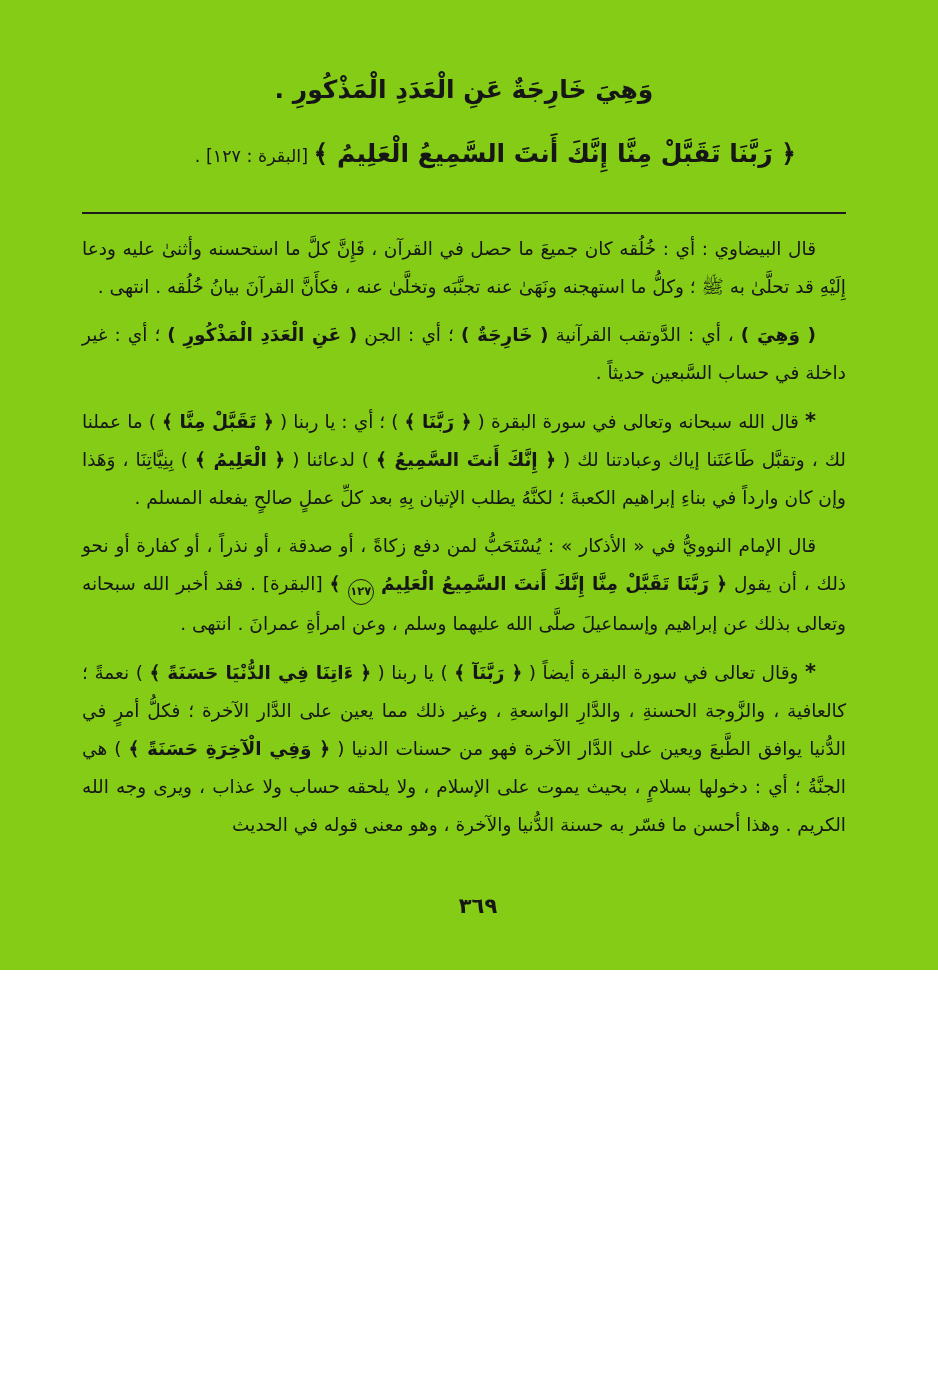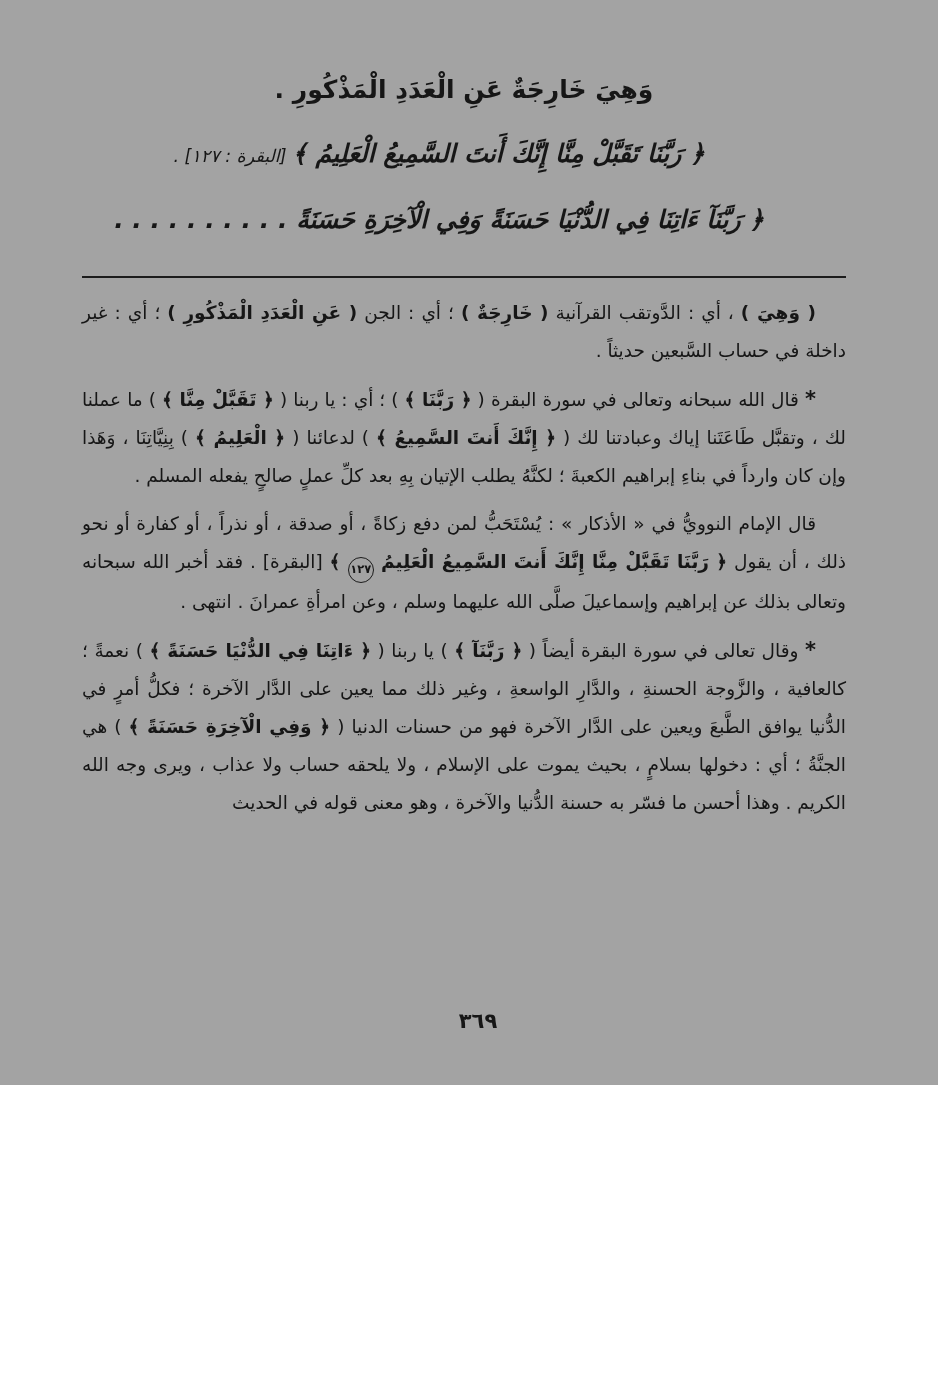--- a/index.html
+++ b/index.html
@@ -6,38 +6,38 @@
   html,body{margin:0;padding:0;}
   body{
     width:938px;height:1375px;
     background:#ffffff;
     font-family:"DejaVu Sans", sans-serif;
     color:#161616;
     direction:rtl;
   }
   .page{
     position:relative;
-    width:938px;height:1085px;
-    background:#a3a3a3;
+    width:938px;height:970px;
+    background:#84cc16;
     overflow:hidden;
   }
   .content{
     padding:58px 92px 0 82px;
   }
   
   .matn{padding-bottom:6px;}
   .matn-line{
     margin:0;
     font-size:25px;
     font-weight:700;
     line-height:64px;
     white-space:nowrap;
   }
   .m-center{text-align:center;}
-  .m-indent{text-align:center;padding-right:50px;font-style:italic;}
+  .m-indent{text-align:right;padding-right:50px;}
   
   .divider{
     border:none;
     border-top:2px solid #1c1c1c;
     margin:18px 0 16px;
   }
   
   .commentary{
     font-size:18.5px;
     line-height:38px;
@@ -75,26 +75,26 @@
 </style>
 </head>
 <body>
 
 <div class="page">
   <div class="content">
 
     <section class="matn">
         <p class="matn-line m-center"><span>وَهِيَ خَارِجَةٌ عَنِ الْعَدَدِ الْمَذْكُورِ .</span></p>
         <p class="matn-line m-indent"><span class="q">﴿ رَبَّنَا تَقَبَّلْ مِنَّا إِنَّكَ أَنتَ السَّمِيعُ الْعَلِيمُ ﴾</span><span class="ref"> [البقرة : ١٢٧] .</span></p>
-        <p class="matn-line m-indent"><span class="q">﴿ رَبَّنَآ ءَاتِنَا فِي الدُّنْيَا حَسَنَةً وَفِي الْآخِرَةِ حَسَنَةً</span><span class="dots"> . . . . . . . . . .</span></p>
       </section>
 
     <hr class="divider">
 
     <section class="commentary">
+        <p class="para"><span class="run">قال البيضاوي : أي : خُلُقه كان جميعَ ما حصل في القرآن ، فَإِنَّ كلَّ ما استحسنه وأثنىٰ عليه ودعا إِلَيْهِ قد تحلَّىٰ به ﷺ ؛ وكلُّ ما استهجنه ونَهَىٰ عنه تجنَّبَه وتخلَّىٰ عنه ، فكأَنَّ القرآنَ بيانُ خُلُقه . انتهى .</span></p>
         <p class="para"><span class="q">( وَهِيَ )</span><span class="run"> ، أي : الدَّوتقب القرآنية </span><span class="q">( خَارِجَةٌ )</span><span class="run"> ؛ أي : الجن </span><span class="q">( عَنِ الْعَدَدِ الْمَذْكُورِ )</span><span class="run"> ؛ أي : غير داخلة في حساب السَّبعين حديثاً .</span></p>
         <p class="para"><span class="star">*</span><span class="run">  قال الله سبحانه وتعالى في سورة البقرة ( </span><span class="q">﴿ رَبَّنَا ﴾</span><span class="run"> ) ؛ أي : يا ربنا ( </span><span class="q">﴿ تَقَبَّلْ مِنَّا ﴾</span><span class="run"> ) ما عملنا لك ، وتقبَّل طَاعَتَنا إياك وعبادتنا لك ( </span><span class="q">﴿ إِنَّكَ أَنتَ السَّمِيعُ ﴾</span><span class="run"> ) لدعائنا ( </span><span class="q">﴿ الْعَلِيمُ ﴾</span><span class="run"> ) بِنِيَّاتِنَا ، وَهَذا وإن كان وارداً في بناءِ إبراهيم الكعبةَ ؛ لكنَّهُ يطلب الإتيان بِهِ بعد كلِّ عملٍ صالحٍ يفعله المسلم .</span></p>
         <p class="para"><span class="run">قال الإمام النوويُّ في « الأذكار » : يُسْتَحَبُّ لمن دفع زكاةً ، أو صدقة ، أو نذراً ، أو كفارة أو نحو ذلك ، أن يقول </span><span class="q">﴿ رَبَّنَا تَقَبَّلْ مِنَّا إِنَّكَ أَنتَ السَّمِيعُ الْعَلِيمُ </span><span class="ayah">١٢٧</span><span class="q"> ﴾</span><span class="run"> [البقرة] . فقد أخبر الله سبحانه وتعالى بذلك عن إبراهيم وإسماعيلَ صلَّى الله عليهما وسلم ، وعن امرأةِ عمرانَ . انتهى .</span></p>
         <p class="para"><span class="star">*</span><span class="run">  وقال تعالى في سورة البقرة أيضاً ( </span><span class="q">﴿ رَبَّنَآ ﴾</span><span class="run"> ) يا ربنا ( </span><span class="q">﴿ ءَاتِنَا فِي الدُّنْيَا حَسَنَةً ﴾</span><span class="run"> ) نعمةً ؛ كالعافية ، والزَّوجة الحسنةِ ، والدَّارِ الواسعةِ ، وغير ذلك مما يعين على الدَّار الآخرة ؛ فكلُّ أمرٍ في الدُّنيا يوافق الطَّبعَ ويعين على الدَّار الآخرة فهو من حسنات الدنيا ( </span><span class="q">﴿ وَفِي الْآخِرَةِ حَسَنَةً ﴾</span><span class="run"> ) هي الجنَّةُ ؛ أي : دخولها بسلامٍ ، بحيث يموت على الإسلام ، ولا يلحقه حساب ولا عذاب ، ويرى وجه الله الكريم . وهذا أحسن ما فسّر به حسنة الدُّنيا والآخرة ، وهو معنى قوله في الحديث</span></p>
       </section>
 
   </div>
 
   <footer class="page-footer">
     <span class="page-number">٣٦٩</span>

